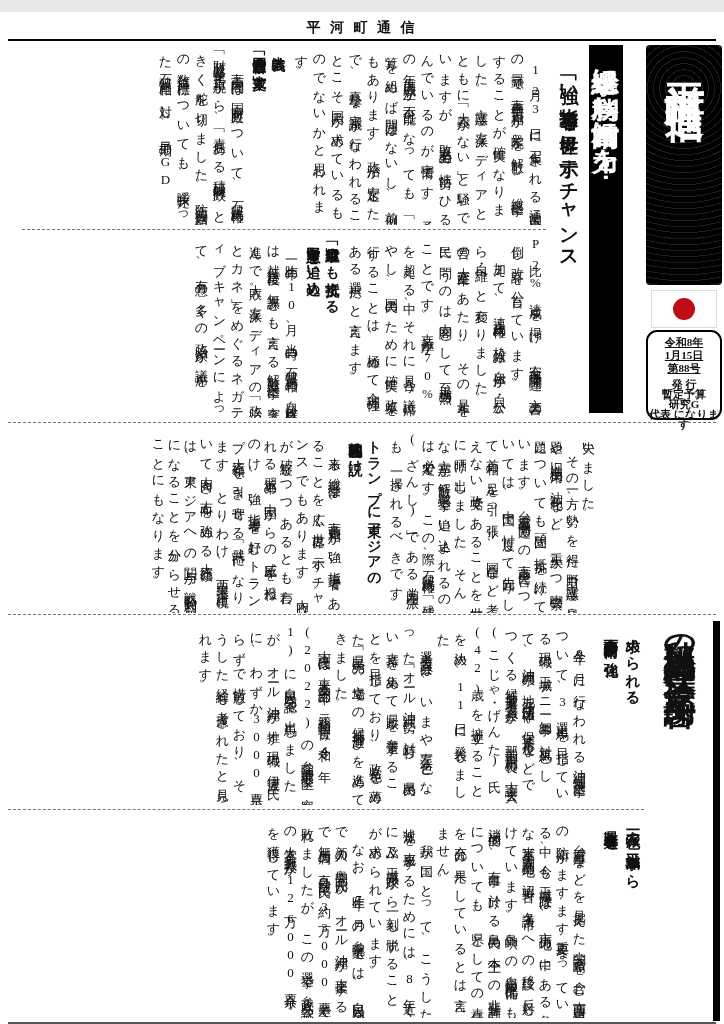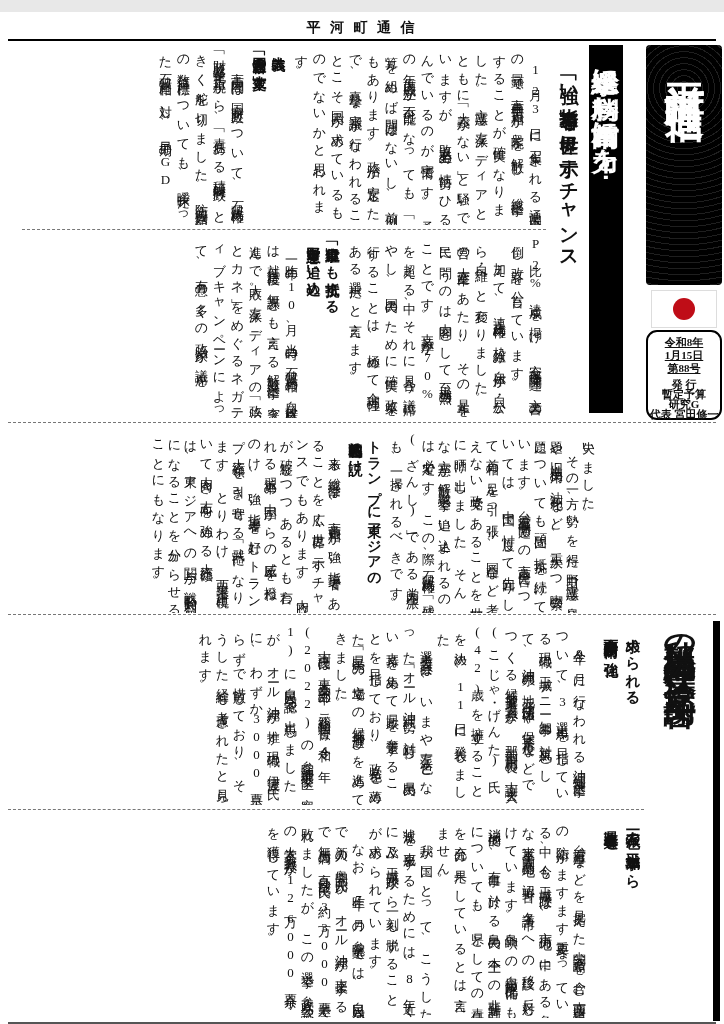--- a/index.html
+++ b/index.html
@@ -66,21 +66,21 @@
     <span class="sun" style="background: rgb(191, 13, 23);"></span>
   </div>
   <div class="pub">
     <div class="lg">令和8年</div>
     <div class="lg">1月15日</div>
     <div class="lg">第88号</div>
     <div class="gap"></div>
     <div class="sm">発 行</div>
     <div class="sm">暫定予算</div>
     <div class="sm">研究G</div>
-    <div class="sm">代表 宮田修一</div>
+    <div class="sm">代表 になります</div>
   </div>
 
   <div class="hbar">
     <span>総選挙に勝利し高市首相に力を!</span>
   </div>
   <div class="subhead">「強い指導者」を世界に示すチャンス</div>
 
   <div class="vtext lh18" style="left:22px;top:34px;width:522px;height:179px;">
     <p>1月23日に召集される通常国会の冒頭で高市早苗首相が衆院を解散し、総選挙に突入することが確実になりました。立憲は左派メディアとともに「大義がない」と騒いでいますが、敗退必至の情勢にひるんでいるのが実情です。予算の年度内成立が不可能になっても、「暫定予算」を組めば問題はないし、前例もあります。政治が安定した中で、真摯な審議が行なわれることこそ国民が求めているものでないかと思われます。</p>
     <div class="vhead">

